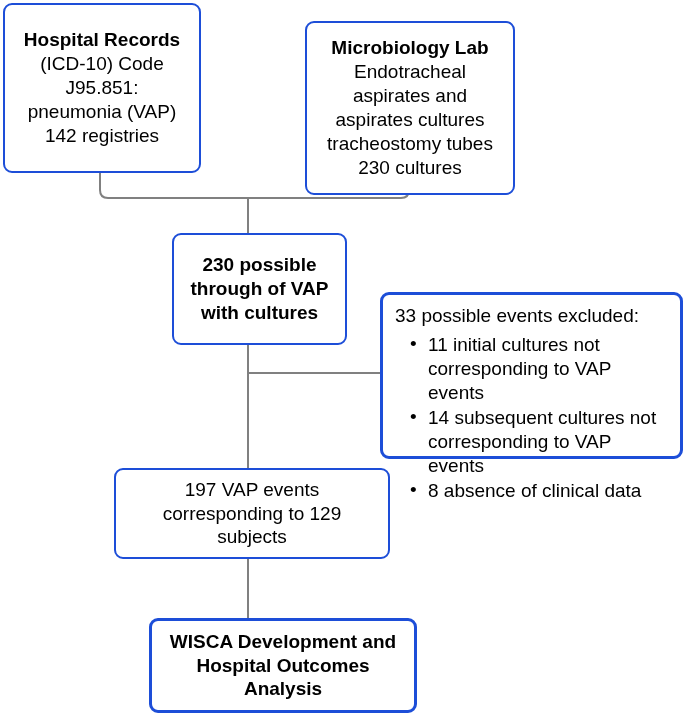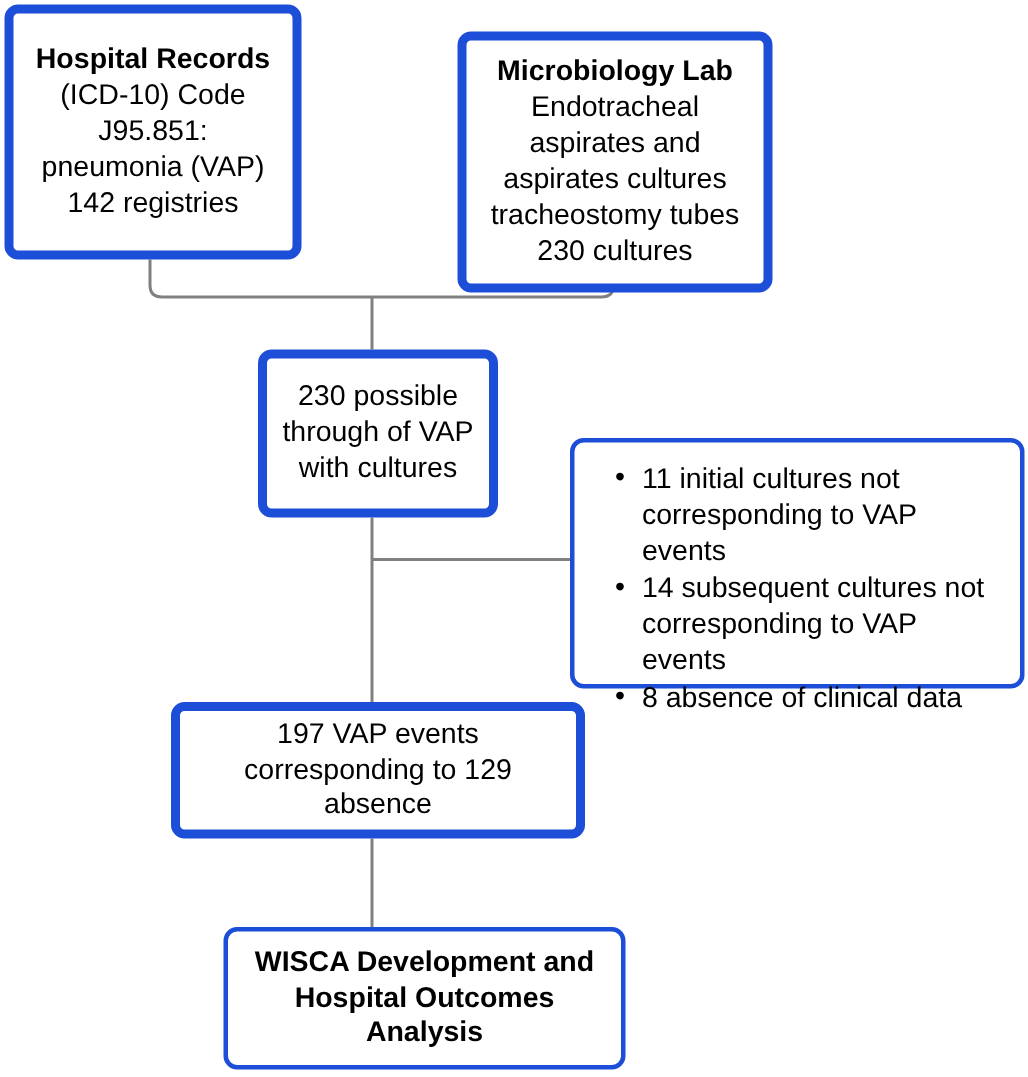--- a/index.html
+++ b/index.html
@@ -23,21 +23,21 @@
     left: 0;
     top: 0;
     width: 685px;
     height: 718px;
     pointer-events: none;
   }
   .node {
     position: absolute;
     box-sizing: border-box;
     background: #ffffff;
-    border: 6px solid #1d4ed8;
+    border: 2px solid #1d4ed8;
     border-radius: 9px;
     display: flex;
     flex-direction: column;
     align-items: center;
     justify-content: center;
     text-align: center;
     line-height: 1.26;
     font-size: 19px;
     z-index: 2;
   }
@@ -80,21 +80,21 @@
     content: "\2022";
     position: absolute;
     left: 2px;
     top: -1px;
     font-size: 19px;
     line-height: 1.26;
   }
   
   #node-hospital-records { left: 3px;   top: 3px;   width: 198px; height: 170px; padding: 0 4px; }
   #node-microbiology-lab { left: 305px; top: 21px;   width: 210px; height: 174px; padding: 0 6px; }
-  #node-possible-events  { left: 172px; top: 233px; width: 160px; height: 112px; padding: 0 6px; }
+  #node-possible-events  { left: 172px; top: 233px; width: 175px; height: 112px; padding: 0 6px; font-weight: bold; }
   #node-excluded         { left: 380px; top: 292px; width: 303px; height: 167px; }
   #node-vap-events       { left: 114px; top: 468px; width: 276px; height: 91px;  padding: 0 10px; }
   #node-wisca            { left: 114px; top: 618px; width: 268px; height: 95px;  padding: 0 10px; }
 </style>
 </head>
 <body>
 
 <div id="flowchart">
 
   <svg id="connectors" viewBox="0 0 685 718">
@@ -131,31 +131,32 @@
     <span class="line">230 cultures</span>
   </div>
 
   <div class="node" id="node-possible-events">
     <span class="line">230 possible</span>
     <span class="line">through of VAP</span>
     <span class="line">with cultures</span>
   </div>
 
   <div class="node listnode thick" id="node-excluded">
+    <span class="heading">33 possible events excluded:</span>
     <ul class="bullets">
       <li>11 initial cultures not corresponding to VAP events</li>
       <li>14 subsequent cultures not corresponding to VAP events</li>
       <li>8 absence of clinical data</li>
     </ul>
   </div>
 
   <div class="node" id="node-vap-events">
     <span class="line">197 VAP events</span>
     <span class="line">corresponding to 129</span>
-    <span class="line">absence</span>
+    <span class="line">subjects</span>
   </div>
 
   <div class="node bold-all thick" id="node-wisca">
     <span class="line">WISCA Development and</span>
     <span class="line">Hospital Outcomes</span>
     <span class="line">Analysis</span>
   </div>
 
 </div>
 

